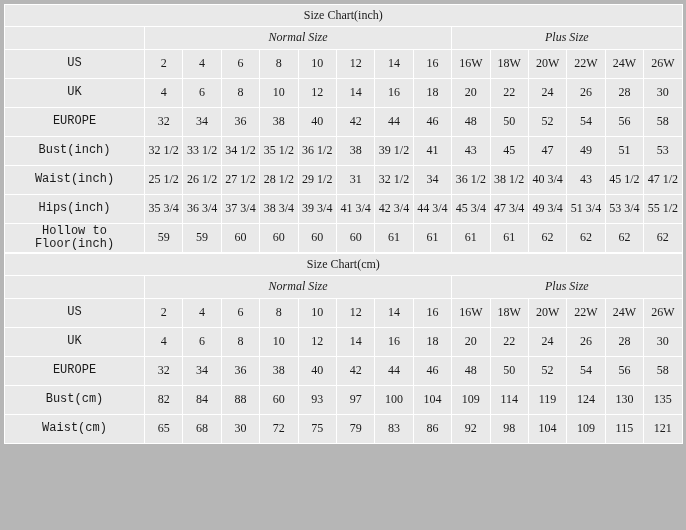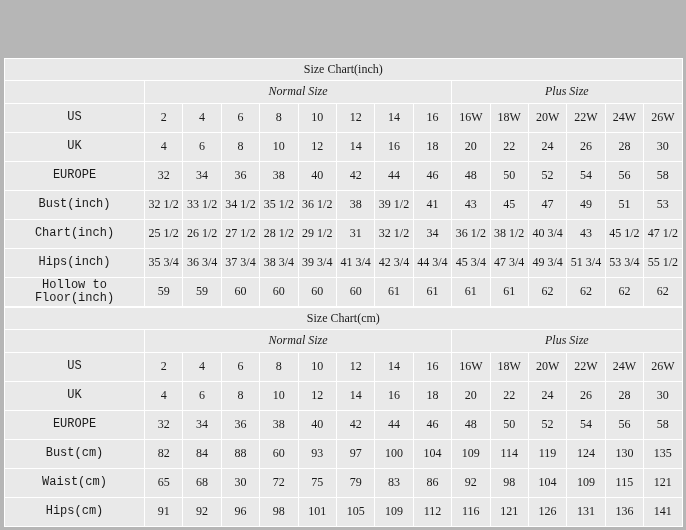--- a/index.html
+++ b/index.html
@@ -13,21 +13,21 @@
     font-family: "Liberation Serif", serif;
     overflow: hidden;
   }
   .page {
     width: 686px;
     height: 530px;
     position: relative;
     box-sizing: border-box;
     display: flex;
     flex-direction: column;
-    justify-content: flex-end;
+    justify-content: flex-start;
     padding: 4px 4px 3px 4px;
   }
   table.chart {
     border-collapse: collapse;
     width: 678px;
     table-layout: fixed;
     background: #e9e9e9;
   }
   table.chart td {
     border: 1px solid #ffffff;
@@ -164,21 +164,21 @@
           <td class="cell">39 1/2</td>
           <td class="cell">41</td>
           <td class="cell">43</td>
           <td class="cell">45</td>
           <td class="cell">47</td>
           <td class="cell">49</td>
           <td class="cell">51</td>
           <td class="cell">53</td>
         </tr>
         <tr>
-          <td class="rowlabel">Chart(inch)</td>
+          <td class="rowlabel">Waist(inch)</td>
           <td class="cell">25 1/2</td>
           <td class="cell">26 1/2</td>
           <td class="cell">27 1/2</td>
           <td class="cell">28 1/2</td>
           <td class="cell">29 1/2</td>
           <td class="cell">31</td>
           <td class="cell">32 1/2</td>
           <td class="cell">34</td>
           <td class="cell">36 1/2</td>
           <td class="cell">38 1/2</td>
@@ -331,34 +331,17 @@
           <td class="cell">79</td>
           <td class="cell">83</td>
           <td class="cell">86</td>
           <td class="cell">92</td>
           <td class="cell">98</td>
           <td class="cell">104</td>
           <td class="cell">109</td>
           <td class="cell">115</td>
           <td class="cell">121</td>
         </tr>
-        <tr>
-          <td class="rowlabel">Hips(cm)</td>
-          <td class="cell">91</td>
-          <td class="cell">92</td>
-          <td class="cell">96</td>
-          <td class="cell">98</td>
-          <td class="cell">101</td>
-          <td class="cell">105</td>
-          <td class="cell">109</td>
-          <td class="cell">112</td>
-          <td class="cell">116</td>
-          <td class="cell">121</td>
-          <td class="cell">126</td>
-          <td class="cell">131</td>
-          <td class="cell">136</td>
-          <td class="cell">141</td>
-        </tr>
       </tbody>
     </table>
   </div>
 
 </div>
 
 </body></html>

